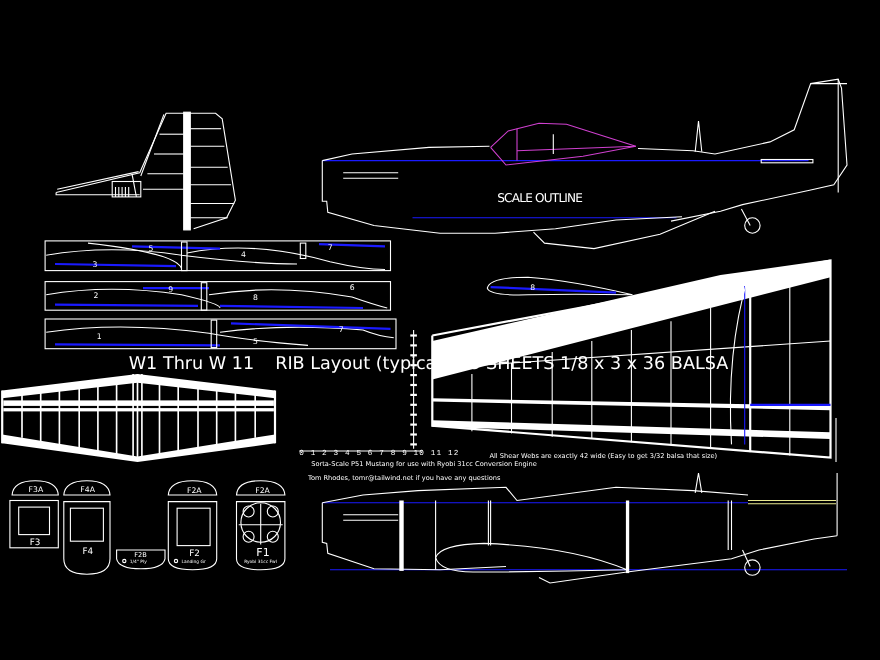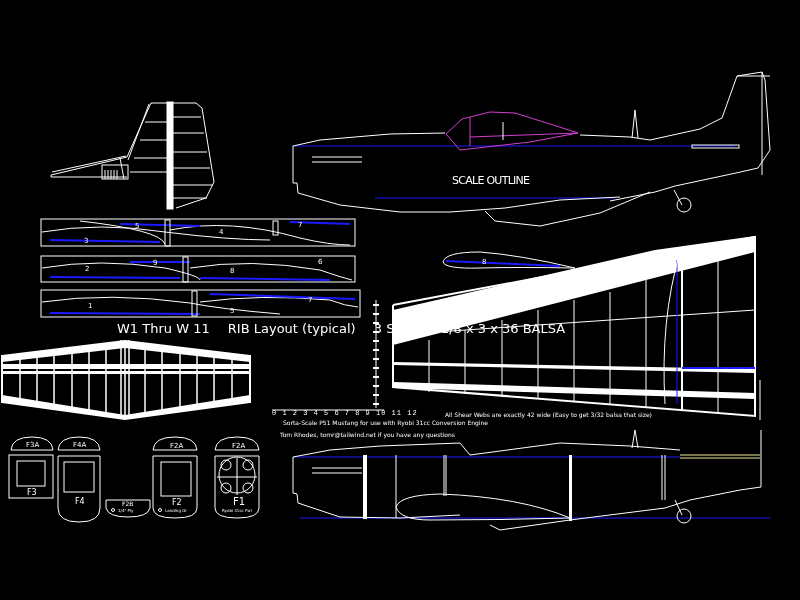--- a/index.html
+++ b/index.html
@@ -1,19 +1,19 @@
 <!DOCTYPE html>
 <html><head>
 <meta charset="utf-8">
 <style>
   html, body { margin:0; padding:0; background:#000; }
   body { width:800px; height:600px; overflow:hidden; position:relative; font-family:"Liberation Sans", sans-serif; }
   #canvas { position:absolute; left:0; top:0; width:800px; height:600px; }
   .lbl { position:absolute; color:#fff; white-space:nowrap; line-height:1; }
-  .rib-caption { left:117px; top:322px; font-size:13px; font-family:"DejaVu Sans", sans-serif; }
+  .rib-caption { left:117px; top:322px; font-size:16px; font-family:"DejaVu Sans", sans-serif; }
   .rib-caption span { margin-right:14px; }
   .ruler-x { left:272px; top:410px; font-size:7px; font-family:Liberation Mono, monospace; letter-spacing:1px; }
   .note-shear { left:445px; top:412px; font-size:6px; font-family:"DejaVu Sans", sans-serif; }
   .note-title { left:283px; top:420px; font-size:6px; font-family:"DejaVu Sans", sans-serif; }
   .note-author { left:280px; top:432px; font-size:6px; font-family:"DejaVu Sans", sans-serif; }
 </style>
 </head>
 <body>
 
 <svg id="canvas" viewBox="0 0 800 600" xmlns="http://www.w3.org/2000/svg">

